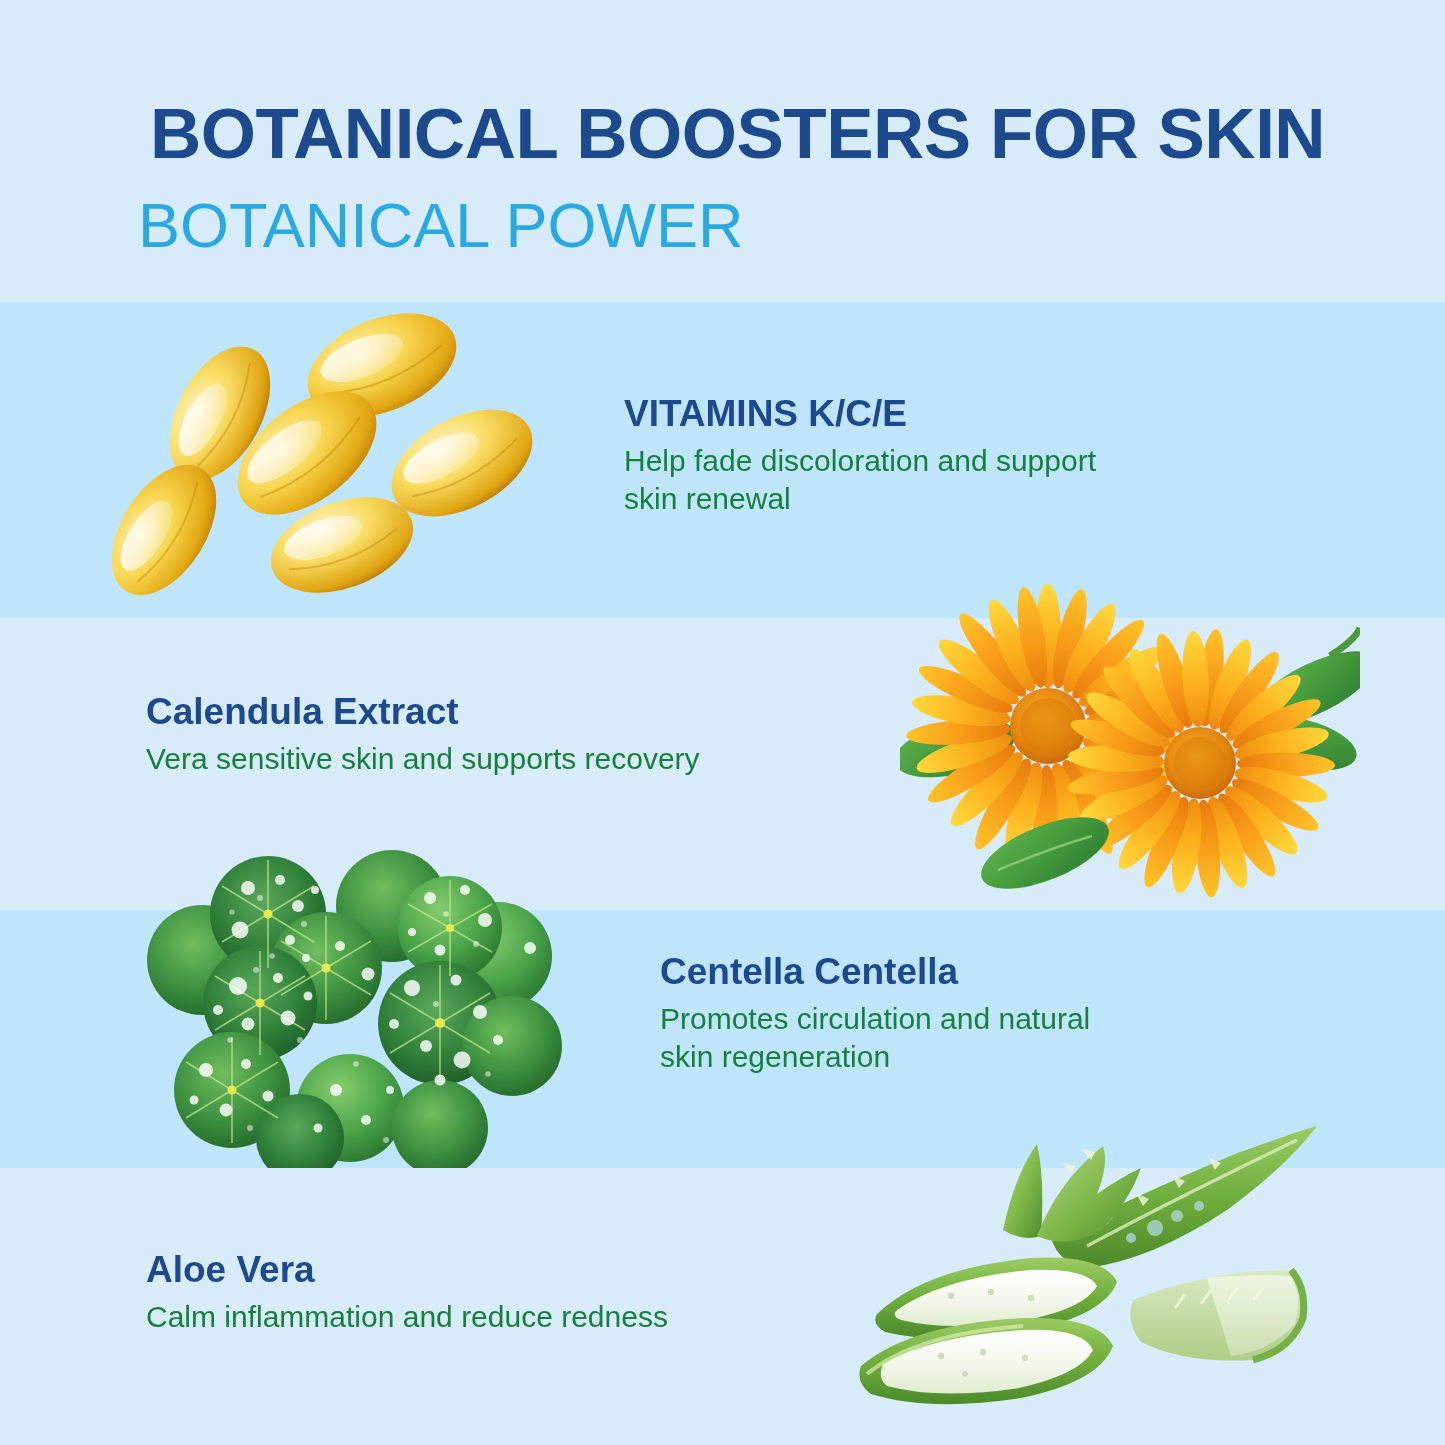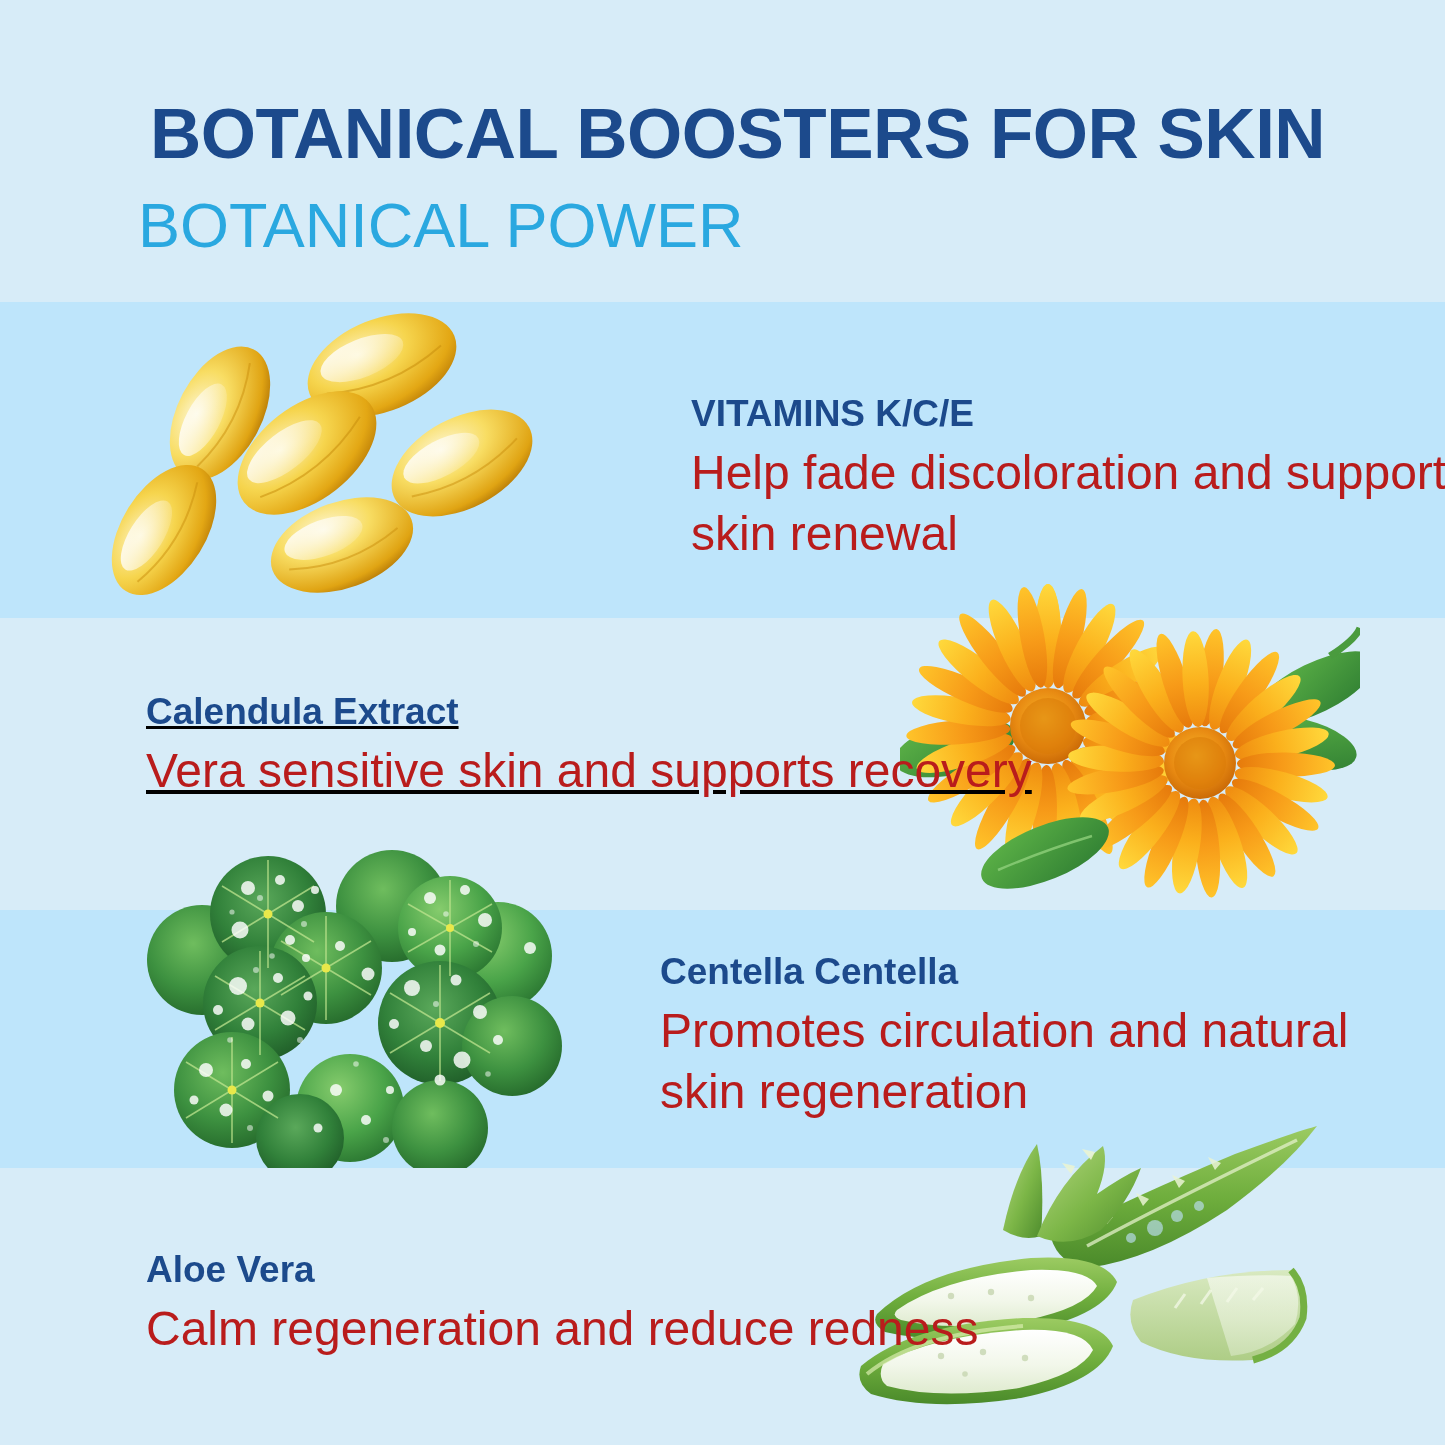--- a/index.html
+++ b/index.html
@@ -66,30 +66,30 @@
   .textblock { position: absolute; }
   .tb-head {
     font-size: 37px;
     font-weight: 700;
     color: #1c4a8c;
     line-height: 1.18;
     margin: 0 0 6px 0;
     white-space: nowrap;
   }
   .tb-body {
-    font-size: 48px;
+    font-size: 30px;
     font-weight: 400;
-    color: #b91c1c;
+    color: #15803d;
     line-height: 1.28;
     margin: 0;
   }
   .tb-body span { display: block; white-space: nowrap; }
 
-  .tb-vitamins { left: 691px; top: 392px; width: 700px; }
-  .tb-calendula { left: 146px; top: 690px; width: 820px; text-decoration: underline; }
+  .tb-vitamins { left: 624px; top: 392px; width: 700px; }
+  .tb-calendula { left: 146px; top: 690px; width: 820px; }
   .tb-centella { left: 660px; top: 950px; width: 640px; }
   .tb-aloe     { left: 146px; top: 1248px; width: 760px; }
 
   
   .art { position: absolute; }
   .art svg { display: block; }
 
   .art-capsules { left: 92px;  top: 305px;  width: 510px; height: 295px; }
   .art-flowers  { left: 900px; top: 558px;  width: 460px; height: 340px; }
   .art-centella { left: 140px; top: 828px;  width: 430px; height: 340px; }
@@ -643,17 +643,17 @@
           <circle cx="110" cy="256" r="2.8"></circle>
         </g>
         <path d="M12,256 Q60,216 168,208" stroke="#d8ecae" stroke-width="4" fill="none" opacity="0.7"></path>
       </g>
     </svg>
   </div>
 
   <div class="textblock tb-aloe">
     <p class="tb-head">Aloe Vera</p>
     <p class="tb-body">
-      <span>Calm regeneration and reduce redness</span>
+      <span>Calm inflammation and reduce redness</span>
     </p>
   </div>
 
 </div>
 
 </body></html>

